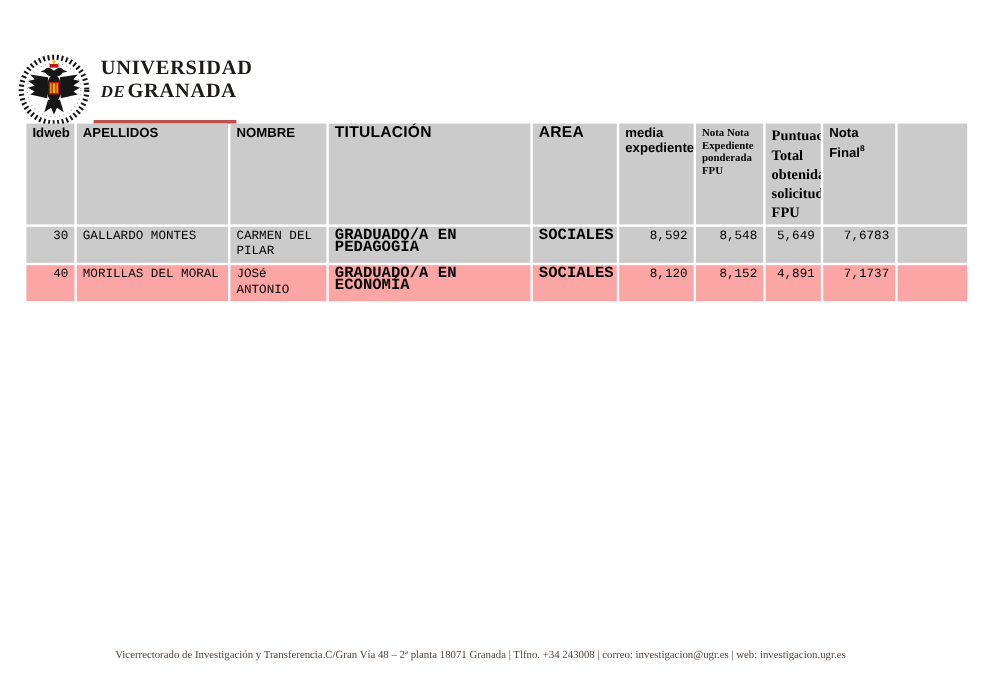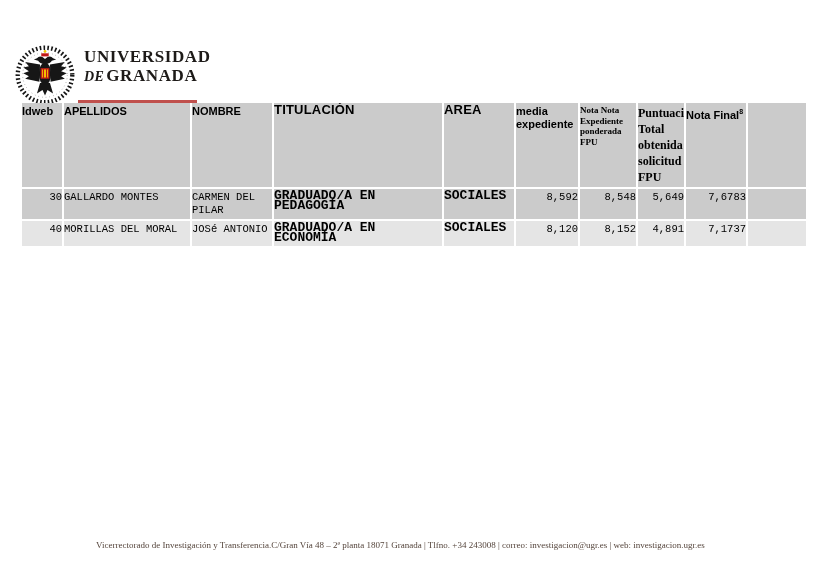--- a/index.html
+++ b/index.html
@@ -28,27 +28,27 @@
     width: 119px; height: 3px; background: #C0504D;
   }
 
   
   table.results {
     position: absolute; left: 20px; top: 101px;
     width: 788px; table-layout: fixed;
     border-collapse: separate; border-spacing: 2px;
   }
   .results th, .results td {
-    vertical-align: top; padding: 2px 0; overflow: hidden; margin-top: 48px;
+    vertical-align: top; padding: 2px 5px; overflow: hidden; margin-top: 48px;
   }
   .results thead th {
     background: #CBCBCB; text-align: left; font-weight: bold; height: 52px;
   }
   .results tbody tr.zebra-dark td { background: #CBCBCB; }
-  .results tbody tr.zebra-light td { background: #e5e5e5; }
+  .results tbody tr.zebra-light td { background: #fca5a5; }
   .results tbody tr { height: 25px; font-family: Liberation Mono, monospace; }
 
   .h-lg   { font-size: 11px; line-height: 13px; }
   .h-sm   { font-size: 13px; line-height: 10px; letter-spacing: 0.2px; }
   .h-serif1 { font-family: "Liberation Serif", serif; font-size: 9px;  line-height: 10.5px; }
   .h-serif2 { font-family: "Liberation Serif", serif; font-size: 12px;  line-height: 16px; }
   .h-lg sup { font-size: 7px; }
 
   .d-id   { font-size: 10.5px; line-height: 13px; text-align: right; }
   .d-name { font-size: 10.5px; line-height: 13px; text-align: left; }

